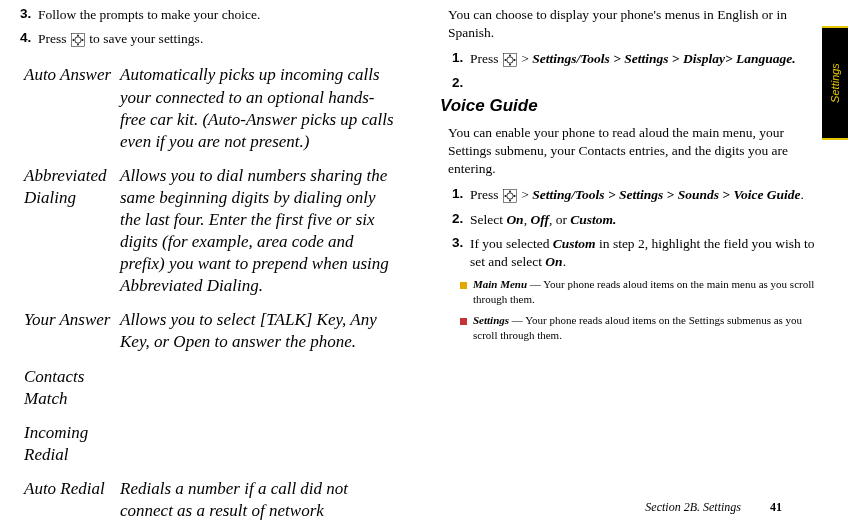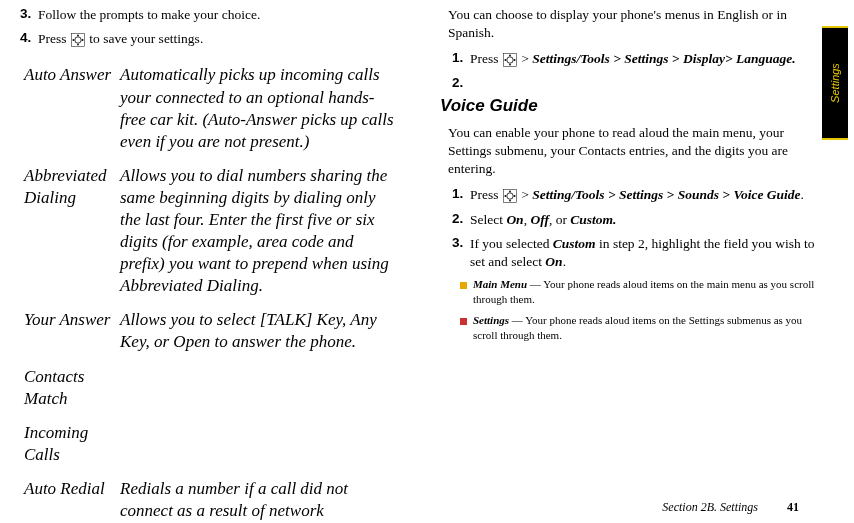--- a/index.html
+++ b/index.html
@@ -98,21 +98,21 @@
   .bullet-line .sq.red {
     background: #c83232;
   }
   .bullet-line .txt {
     font-size: 11px;
     line-height: 1.35;
   }
   .footer {
     position: absolute;
     bottom: 8px;
-    right: 55px;
+    right: 72px;
     font-size: 12px;
     font-style: italic;
   }
   .footer .pagenum {
     font-style: normal;
     font-weight: bold;
     margin-left: 26px;
   }
   
   .side-tab {
@@ -179,21 +179,21 @@
       </tr>
       <tr>
         <td class="term">Your Answer</td>
         <td>Allows you to select [TALK] Key, Any Key, or Open to answer the phone.</td>
       </tr>
       <tr>
         <td class="term">Contacts Match</td>
         <td></td>
       </tr>
       <tr>
-        <td class="term">Incoming Calls</td>
+        <td class="term">Incoming Redial</td>
         <td></td>
       </tr>
       <tr>
         <td class="term">Auto Redial</td>
         <td>Redials a number if a call did not connect as a result of network difficulties.</td>
       </tr>
     </tbody>
       </table>
   </div>
 

